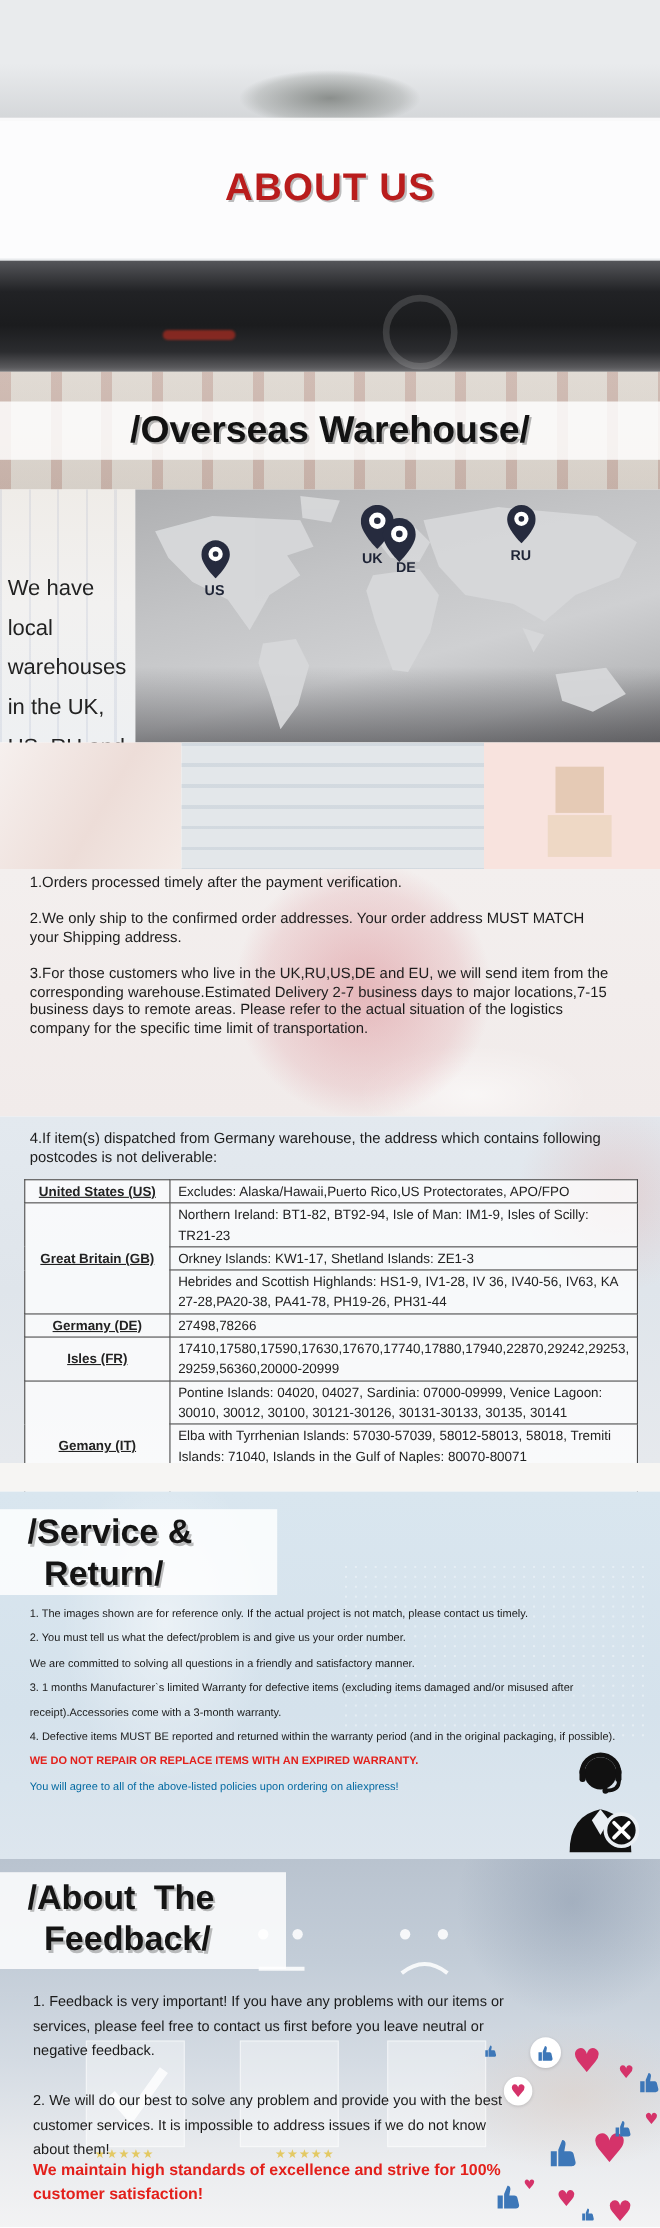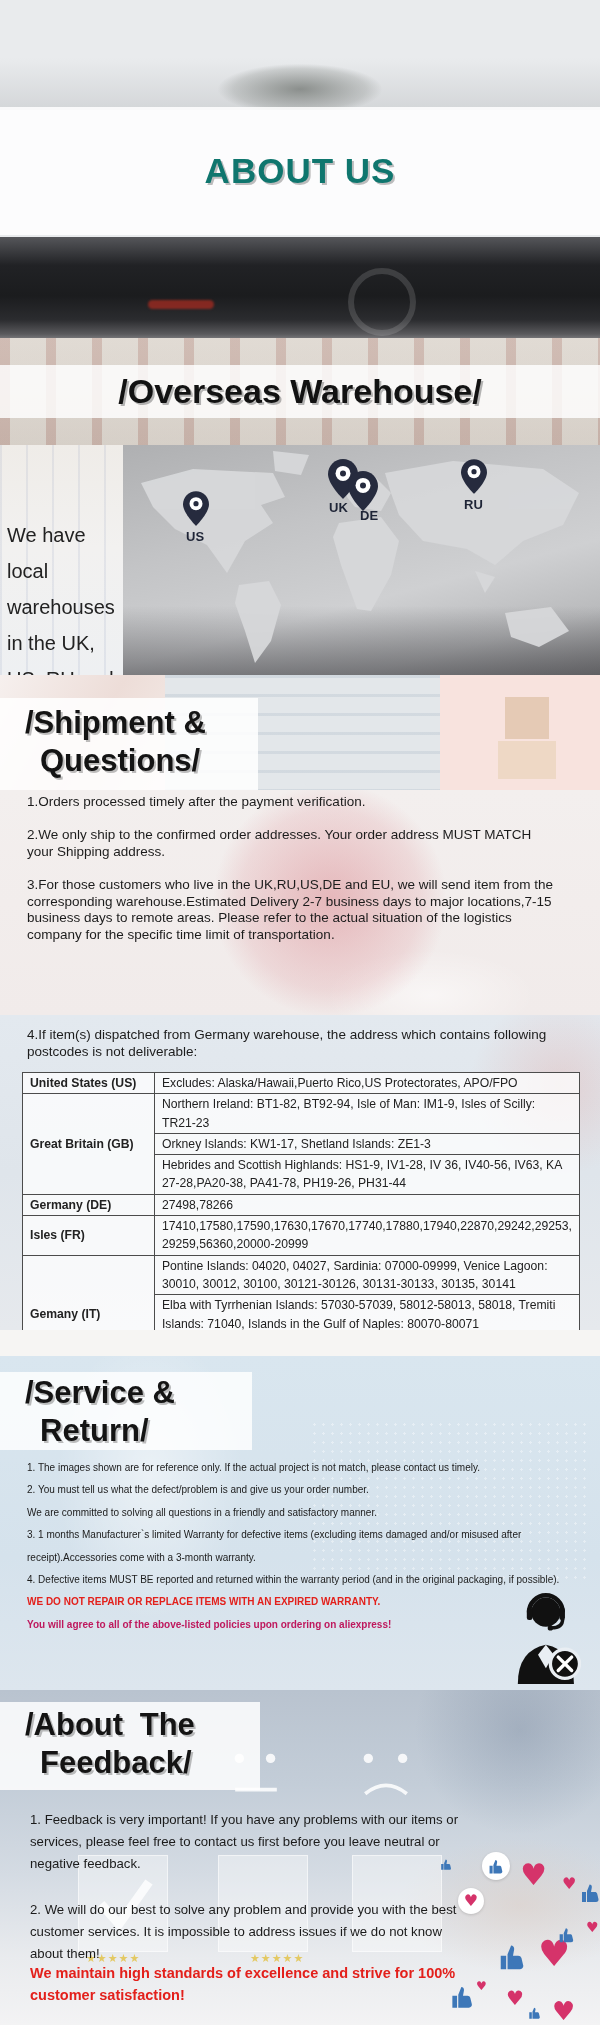--- a/index.html
+++ b/index.html
@@ -13,21 +13,21 @@
     background:radial-gradient(ellipse 110px 34px at 50% 60%, rgba(95,100,95,.65), rgba(120,125,120,.25) 60%, transparent 75%),
                linear-gradient(180deg, rgba(200,203,206,.0), rgba(190,193,196,.5));}
   .hero-car{left:0;top:237px;width:600px;height:101px;
     background:linear-gradient(180deg,#55565a 0%,#212225 28%,#1b1c1e 58%,#2b2c2f 82%,#59595c 96%,#737376 100%);}
   .hero-brake{left:148px;top:300px;width:66px;height:9px;border-radius:5px;
     background:rgba(186,44,32,.65);filter:blur(1px);}
   .hero-wheel{left:348px;top:268px;width:56px;height:56px;border-radius:50%;
     border:6px solid rgba(255,255,255,.14);}
   .hero-band{left:0;top:107px;width:600px;height:128px;background:rgba(255,255,255,.85);
     display:flex;flex-direction:column;align-items:center;justify-content:center;}
-  .hero-title{font-size:35px;font-weight:800;letter-spacing:1px;color:#0f766e;
+  .hero-title{font-size:35px;font-weight:800;letter-spacing:1px;color:#b91c1c;
     text-shadow:2px 2px 0 rgba(110,110,110,.45);}
   .hero-sub{margin-top:8px;font-size:27px;font-weight:800;color:#141414;white-space:pre-wrap;
     text-shadow:2px 2px 0 rgba(120,120,120,.4);}
 
   
   .ow{left:0;top:338px;width:600px;height:107px;
     background:
       repeating-linear-gradient(90deg, rgba(164,90,74,.22) 0 10px, rgba(236,228,218,.25) 10px 46px),
       linear-gradient(180deg,#ddd8d2 0%,#d6d0ca 55%,#cfc9c2 100%);}
   .ow-band{left:0;top:27px;width:600px;height:53px;background:rgba(255,255,255,.82);
@@ -71,36 +71,36 @@
   .ship-paras p{margin:0 16px 17px 0;}
   .blue-area{left:0;top:340px;width:600px;height:315px;
     background:
       radial-gradient(circle 120px at 560px 70px, rgba(222,128,118,.22), transparent 75%),
       linear-gradient(180deg,#e3e9ef 0%,#dfe5eb 50%,#e6e9ed 100%);}
   .para4{left:27px;top:352px;width:548px;font-size:13.5px;line-height:1.25;color:#1c1c1c;}
 
   
   .ptable{left:22px;top:397px;width:558px;border-collapse:collapse;background:rgba(255,255,255,.75);}
   .ptable td{border:1px solid #4c4c4c;font-size:12.2px;line-height:1.5;padding:1px 7px;color:#222;}
-  .ptable td.lbl{width:130px;font-weight:bold;vertical-align:middle;}
+  .ptable td.lbl{width:130px;text-align:center;font-weight:bold;vertical-align:middle;text-decoration:underline;}
 
   
   .svc{left:0;top:1330px;width:600px;height:360px;}
   .svc-ceiling{left:0;top:0;width:600px;height:26px;background:#f6f5f3;}
   .svc-bg{left:0;top:26px;width:600px;height:334px;
     background:
       radial-gradient(ellipse 130px 200px at 150px 120px, rgba(255,255,255,.5), transparent 72%),
       linear-gradient(180deg,#d9e6ef 0%,#d5e2ec 60%,#dde6ee 100%);}
   .svc-dots{left:310px;top:90px;width:280px;height:160px;opacity:.55;
     background-image:radial-gradient(rgba(255,255,255,.7) 1.2px, transparent 1.4px);background-size:9px 9px;}
   .svc-head-tile{left:0;top:42px;width:252px;height:78px;background:rgba(255,255,255,.82);padding-top:2px;box-sizing:border-box;}
   .svc-paras{left:27px;top:127px;width:550px;font-size:10px;line-height:22.4px;color:#1b1b1b;}
   .svc-paras p{margin:0;}
   .warn{color:#e3201b;font-weight:bold;}
-  .agree{font-weight:bold;color:#be185d;}
+  .agree{font-weight:normal;color:#0369a1;}
   .headset{left:513px;top:262px;}
 
   
   .fb{left:0;top:1690px;width:600px;height:335px;}
   .fb-bg{position:absolute;inset:0;
     background:
       radial-gradient(circle 140px at 520px 40px, rgba(70,90,120,.22), transparent 75%),
       radial-gradient(ellipse 160px 90px at 520px 215px, rgba(221,201,188,.45), transparent 75%),
       linear-gradient(180deg,#b9c3cf 0%,#c3cdd8 28%,#d4dbe3 55%,#e9ebee 80%,#f3f3f4 100%);}
   .fb-head-tile{left:0;top:12px;width:260px;height:88px;background:rgba(255,255,255,.84);padding-top:4px;box-sizing:border-box;}
@@ -182,24 +182,20 @@
       <div class="pin-label" style="left:341px;top:52px">RU</div>
     </div>
   </div>
 
   <div class="abs ship">
     <div class="abs tile-left"></div>
     <div class="abs tile-mid"></div>
     <div class="abs tile-right"></div>
     <div class="abs boxA"></div>
     <div class="abs boxB"></div>
-    <div class="abs ship-head-tile">
-      <div class="h2line ind1">/Shipment &amp;</div>
-      <div class="h2line ind2">Questions/</div>
-    </div>
     <div class="abs courier"></div>
     <div class="abs ship-paras">
       <p>1.Orders processed timely after the payment verification.</p>
       <p>2.We only ship to the confirmed order addresses. Your order address MUST MATCH your Shipping address.</p>
       <p>3.For those customers who live in the UK,RU,US,DE and EU, we will send item from the corresponding warehouse.Estimated Delivery 2-7 business days to major locations,7-15 business days to remote areas. Please refer to the actual situation of the logistics company for the specific time limit of transportation.</p>
     </div>
     <div class="abs blue-area"></div>
     <div class="abs para4">4.If item(s) dispatched from Germany warehouse, the address which contains following postcodes is not deliverable:</div>
     <table class="abs ptable">
       <tbody>

